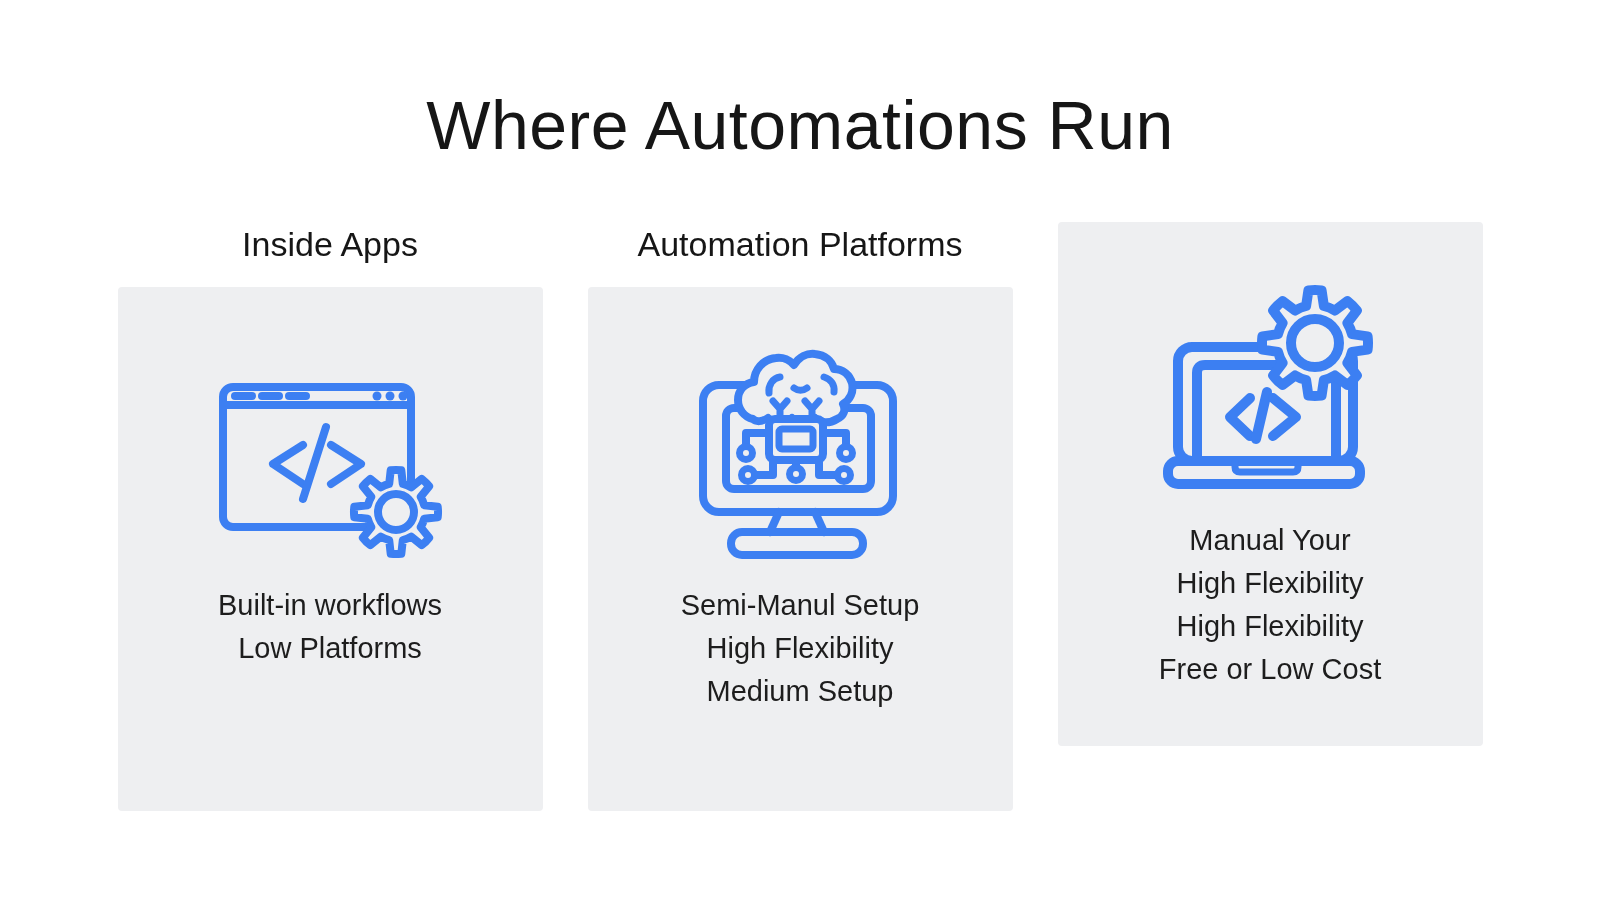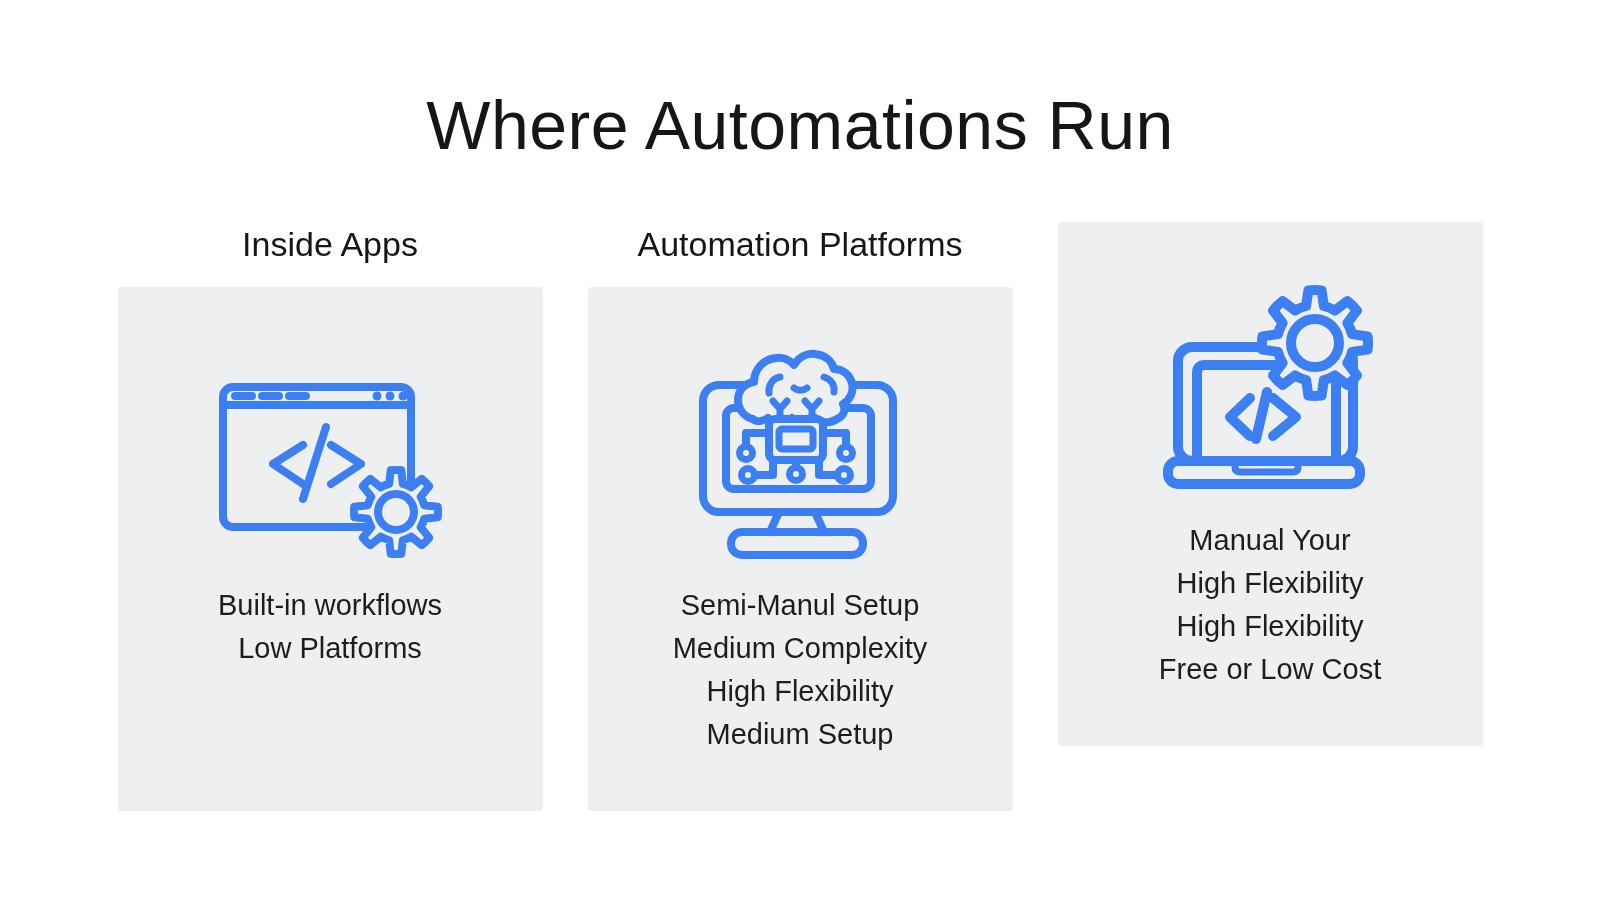--- a/index.html
+++ b/index.html
@@ -153,21 +153,20 @@
               <circle class="st bg" stroke-width="7" cx="50" cy="128" r="6.5"></circle>
               <path class="st" stroke-width="8" d="M 121,113 V 128 H 139"></path>
               <circle class="st bg" stroke-width="7" cx="146" cy="128" r="6.5"></circle>
               <path class="st" stroke-width="8" d="M 98,113 V 120"></path>
               <circle class="st bg" stroke-width="7" cx="98" cy="127" r="6.5"></circle>
             </g>
           </svg>
         </div>
         <div class="lines">
           <p>Semi-Manul Setup</p>
-          <p>Medium Complexity</p>
           <p>High Flexibility</p>
           <p>Medium Setup</p>
         </div>
       </div>
     </section>
 
     <section class="column">
       <div class="card">
         <div class="icon-wrap">
           <svg width="230" height="215" viewBox="0 0 230 215">

